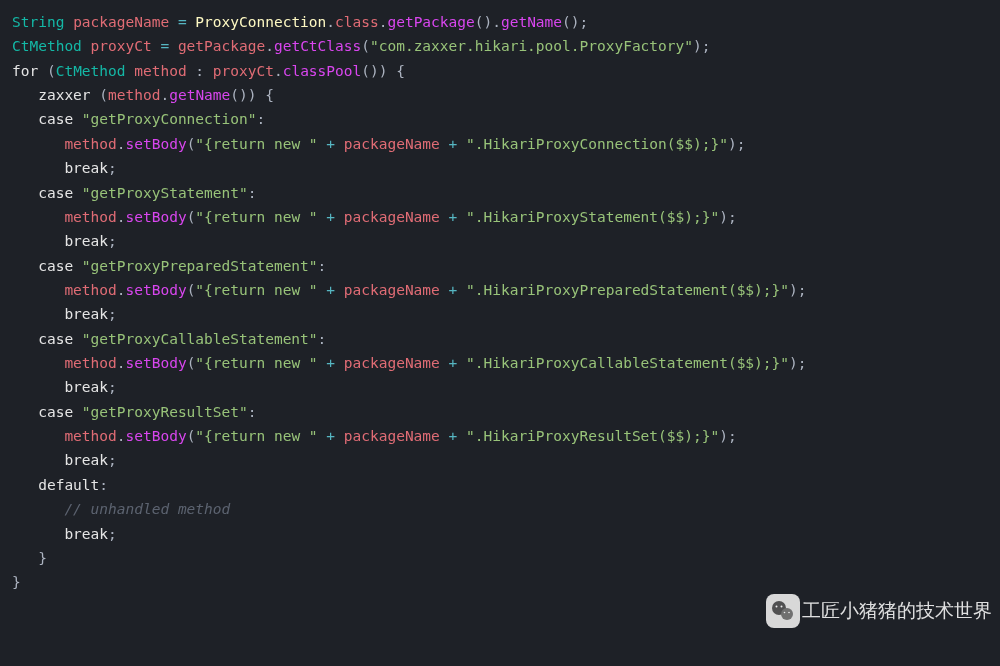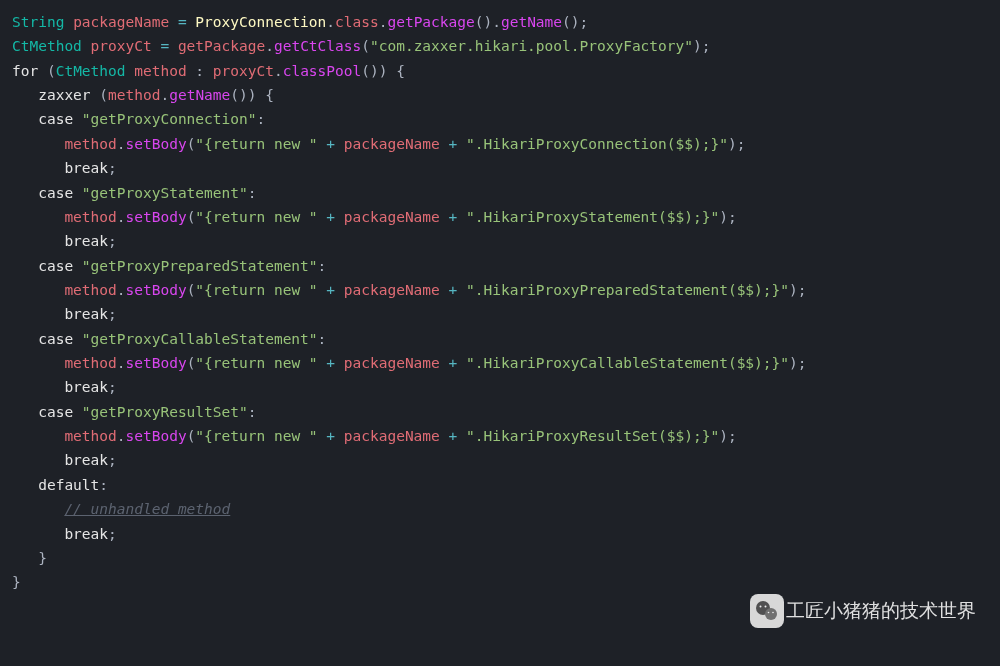--- a/index.html
+++ b/index.html
@@ -20,24 +20,24 @@
       font-family: inherit;
     }
     .type { color: #14b8a6; }
     .var { color: #e06c75; }
     .op { color: #56b6c2; }
     .class-ref { color: #fef9c3; }
     .method { color: #d946ef; }
     .string { color: #98c379; }
     .keyword { color: #e5e5e5; }
     .punct { color: #abb2bf; }
-    .comment { color: #5c6370; font-style: italic; text-decoration: underline; }
+    .comment { color: #5c6370; font-style: italic; }
     .watermark {
       position: absolute;
-      right: 24px;
+      right: 8px;
       bottom: 38px;
       display: flex;
       align-items: center;
       gap: 2px;
       opacity: 0.92;
     }
     .wm-icon {
       width: 34px;
       height: 34px;
       background: #e8e8e8;

